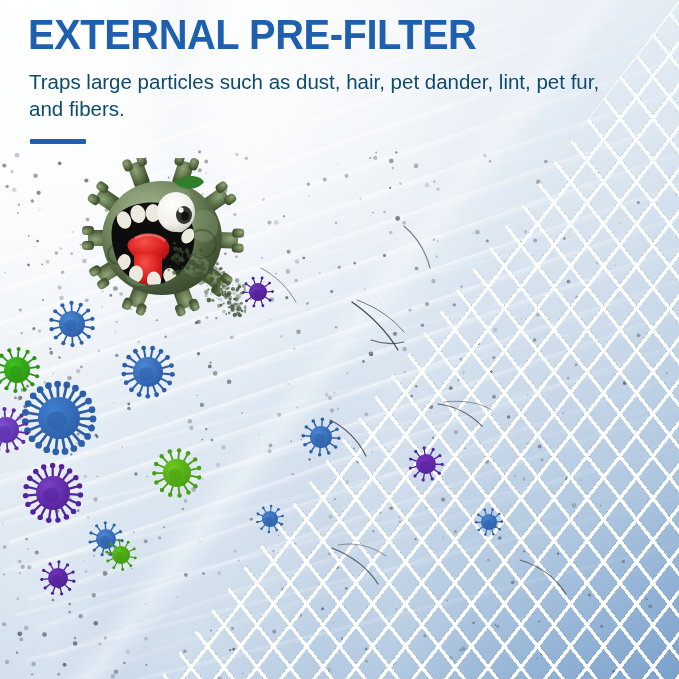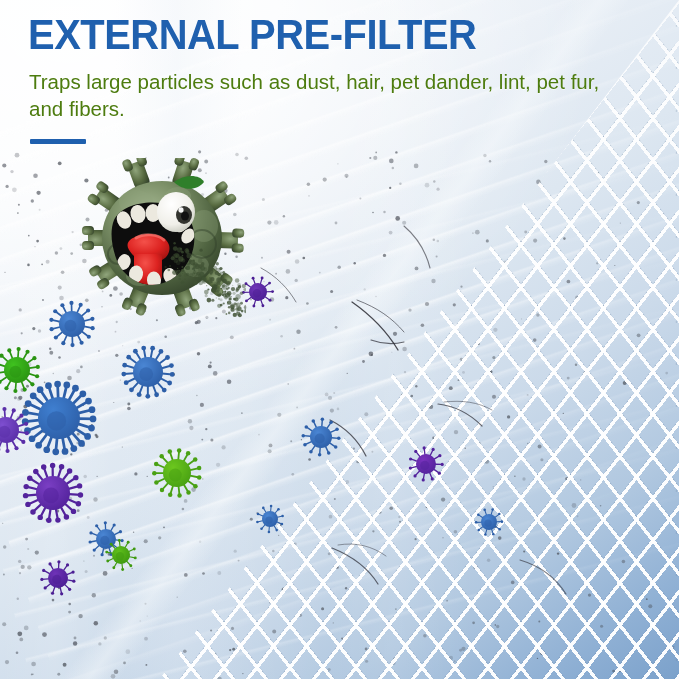--- a/index.html
+++ b/index.html
@@ -1559,17 +1559,17 @@
         <circle cx="140.3" cy="125.5" r="2.08" opacity="0.61"></circle>
         <circle cx="159.1" cy="122.4" r="2.25" opacity="0.48"></circle>
         <circle cx="169.1" cy="143.0" r="1.44" opacity="0.53"></circle>
         <circle cx="107.1" cy="121.2" r="0.51" opacity="0.54"></circle>
         <circle cx="88.0" cy="93.3" r="0.58" opacity="0.32"></circle>
       </g>
   </svg>
 
   <div class="header">
     <h1 class="title" style="color: rgb(31, 96, 174);">EXTERNAL PRE-FILTER</h1>
-    <p class="subtitle" style="color: #4d7c0f;">Traps large particles such as dust, hair, pet dander, lint, pet fur, and fibers.</p>
+    <p class="subtitle" style="color: #0c4a6e;">Traps large particles such as dust, hair, pet dander, lint, pet fur, and fibers.</p>
     <div class="divider" style="background: rgb(31, 96, 174);"></div>
   </div>
 
 </div>
 
 </body></html>

